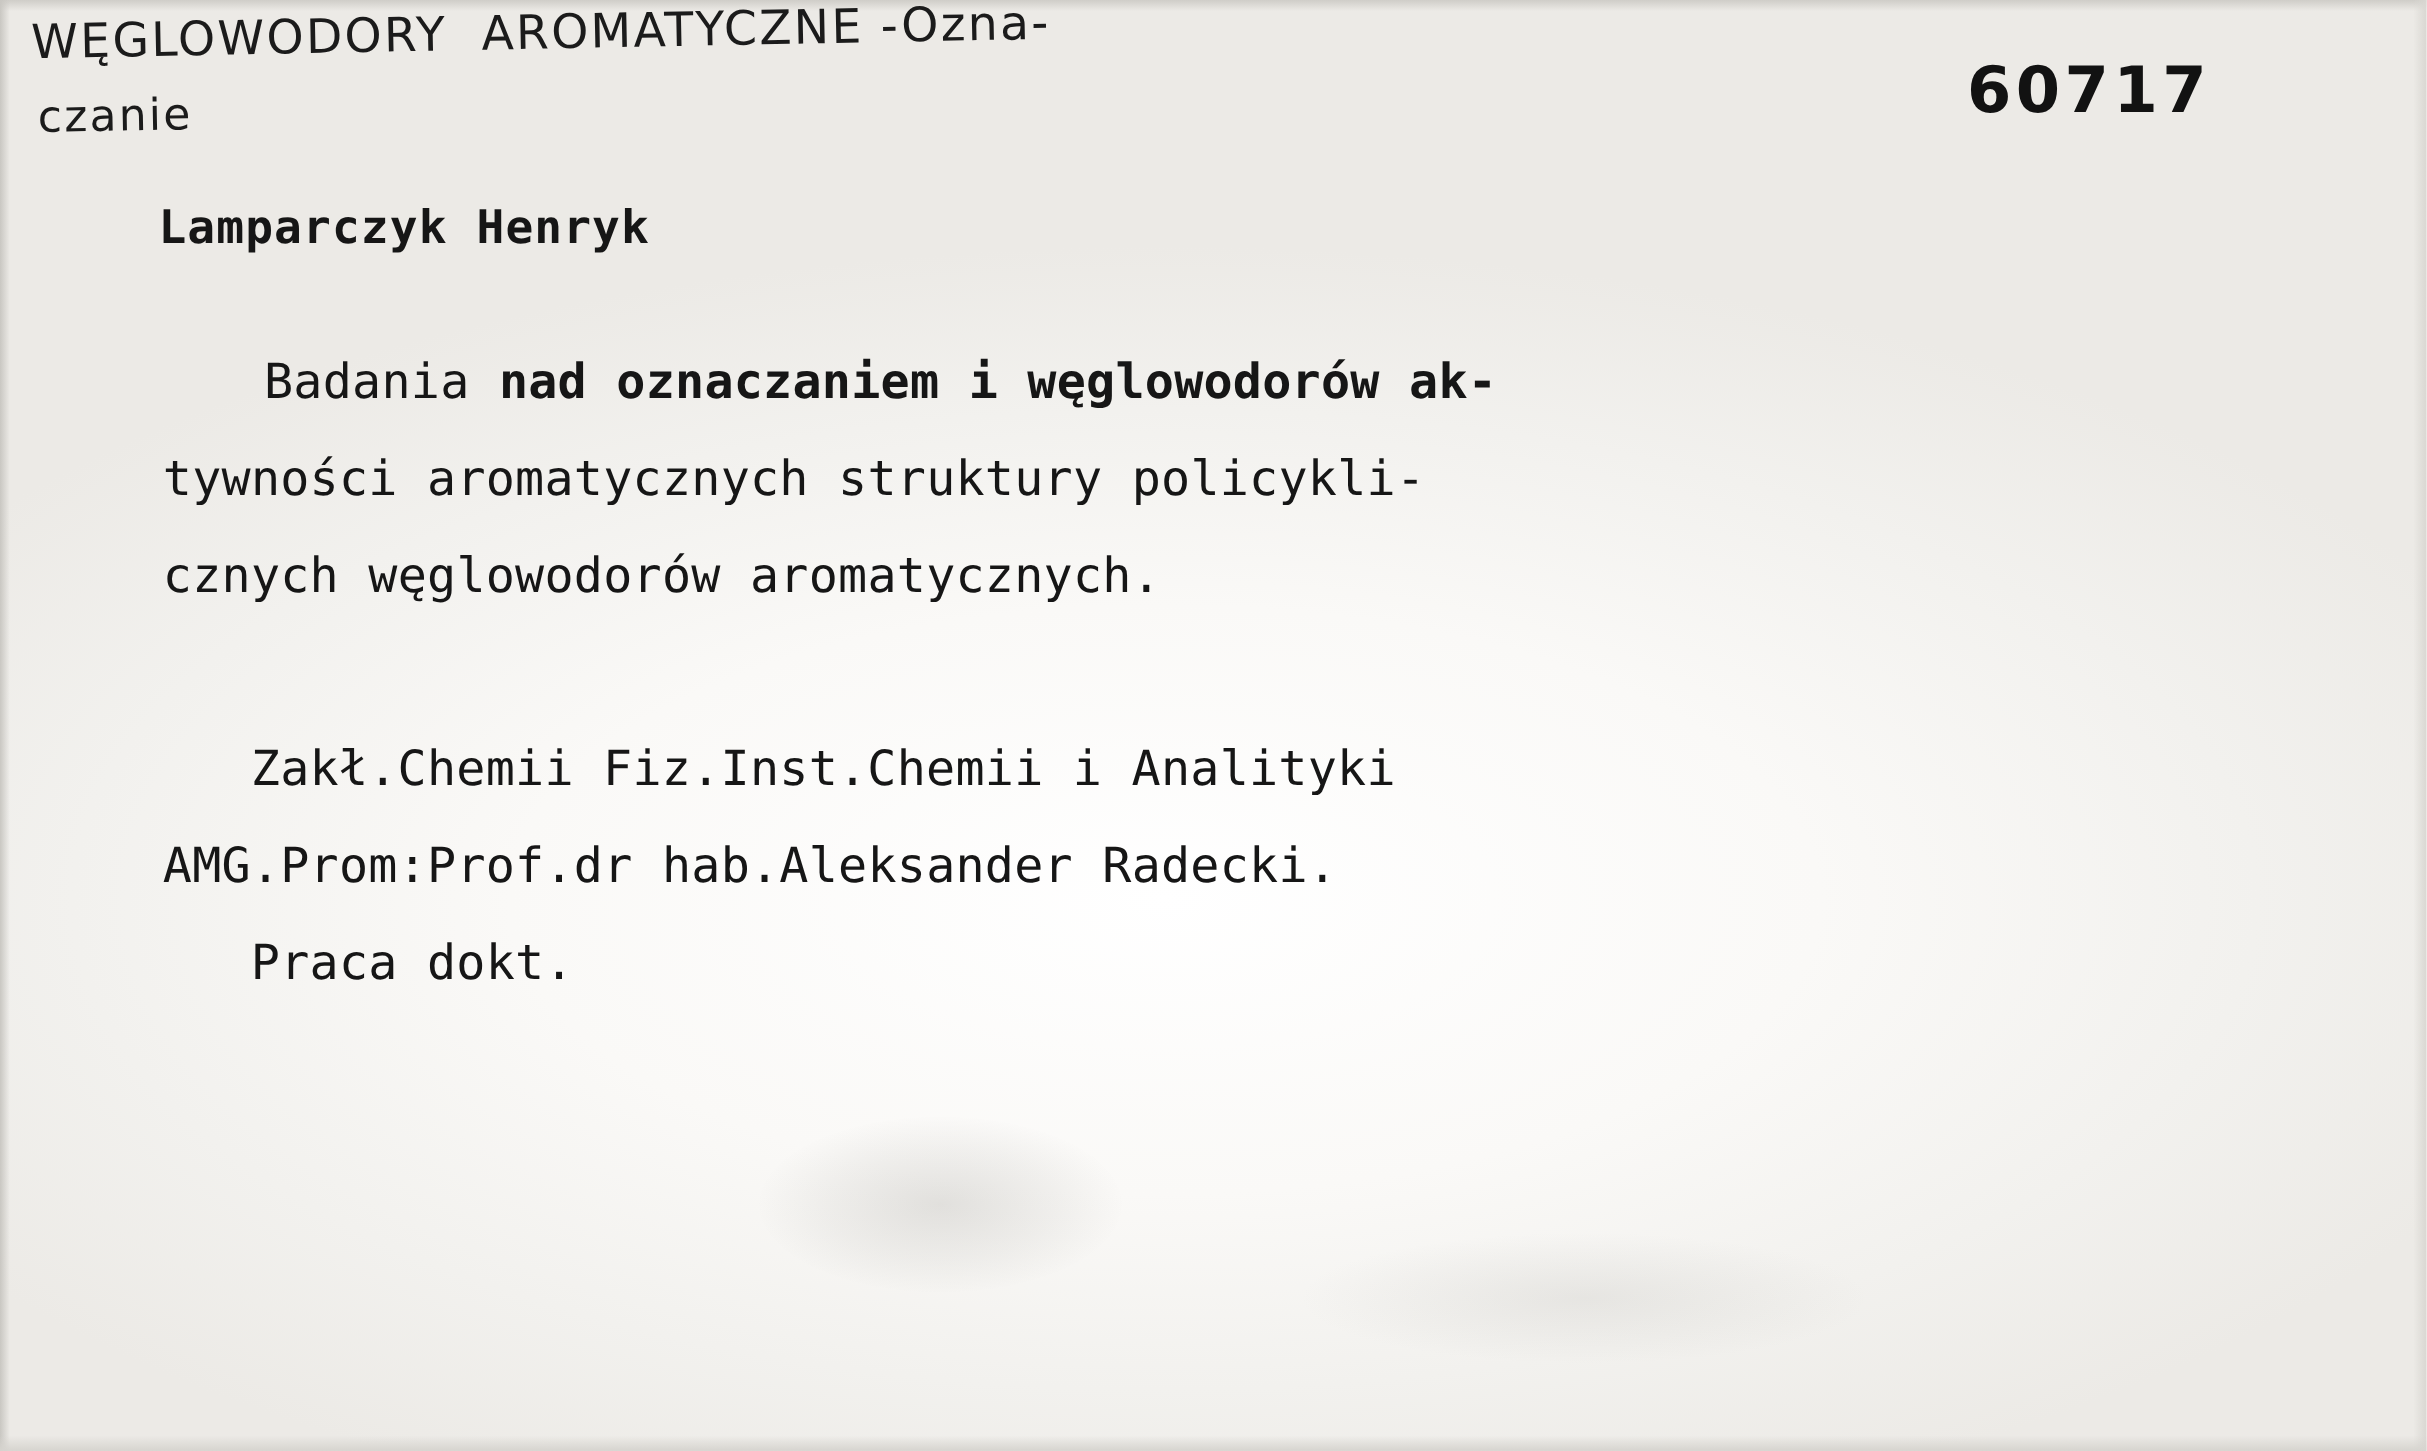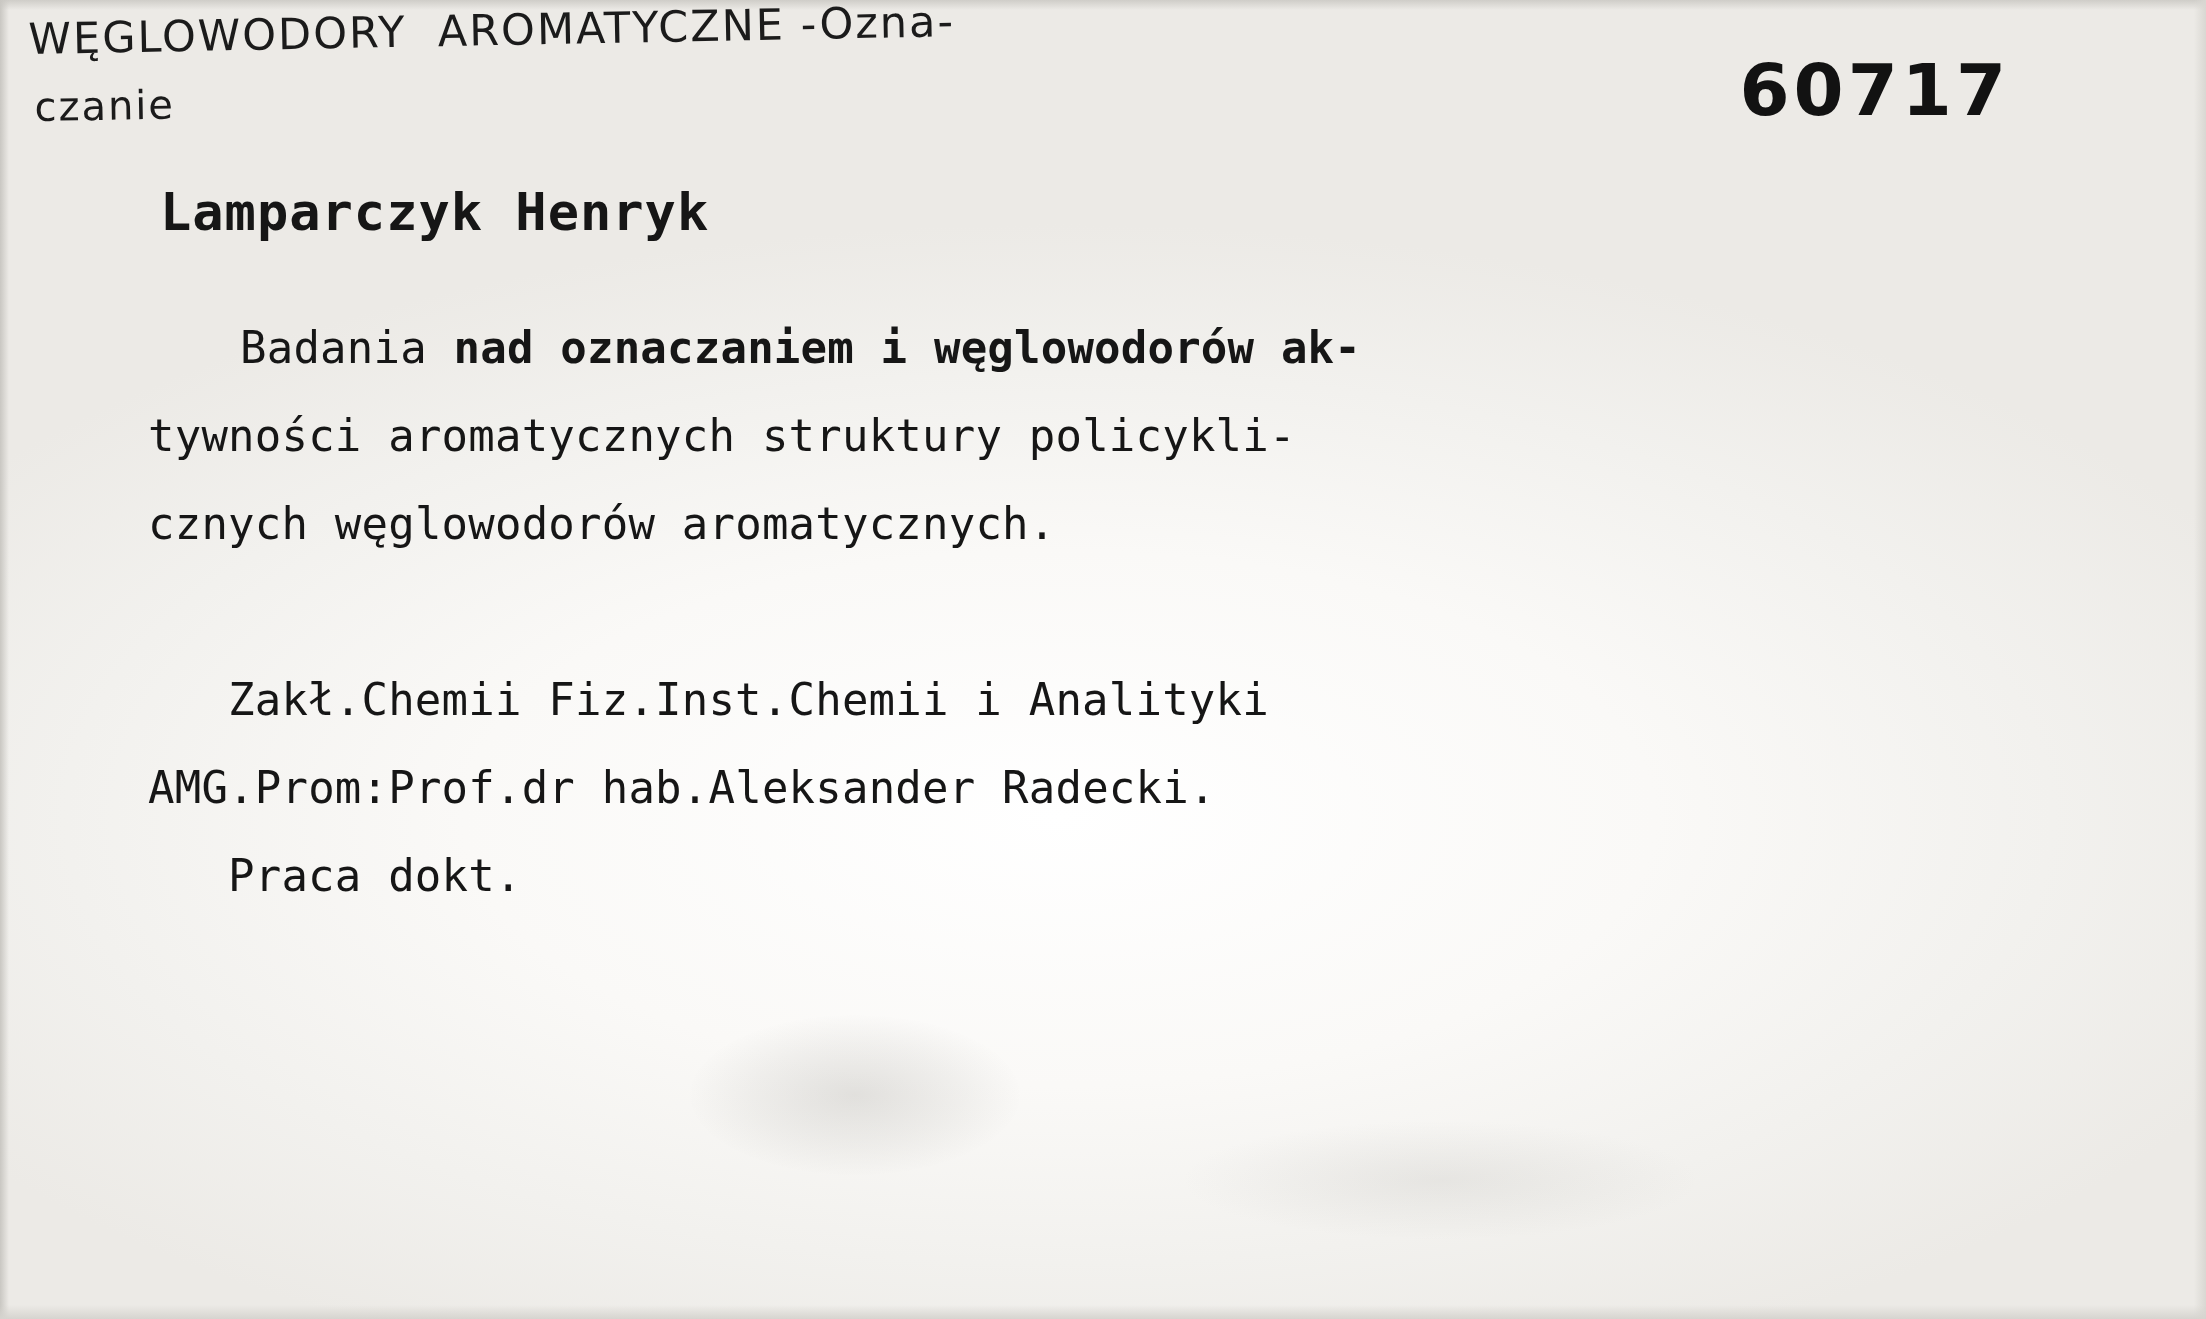--- a/index.html
+++ b/index.html
@@ -80,39 +80,39 @@
     transform-origin: left top;
   }
 
   
   #accession-number {
     position: absolute;
     right: 196px;
     top: 48px;
     font-family: "DejaVu Sans", sans-serif;
     font-weight: 700;
-    font-size: 72px;
+    font-size: 58px;
     letter-spacing: 4px;
     color: #121212;
     white-space: pre;
   }
 
   
   .typed {
     position: absolute;
     font-family: "DejaVu Sans Mono", monospace;
     color: #161616;
     white-space: pre;
     letter-spacing: 0.5px;
   }
 
   #author-line {
-    left: 160px;
+    left: 144px;
     top: 182px;
-    font-size: 52px;
+    font-size: 42px;
     font-weight: 700;
     letter-spacing: 1px;
   }
 
   .body-line {
     left: 148px;
     font-size: 44px;
     letter-spacing: 0.2px;
   }
   #title-line-1 { top: 322px; left: 240px; font-weight: 700; }

